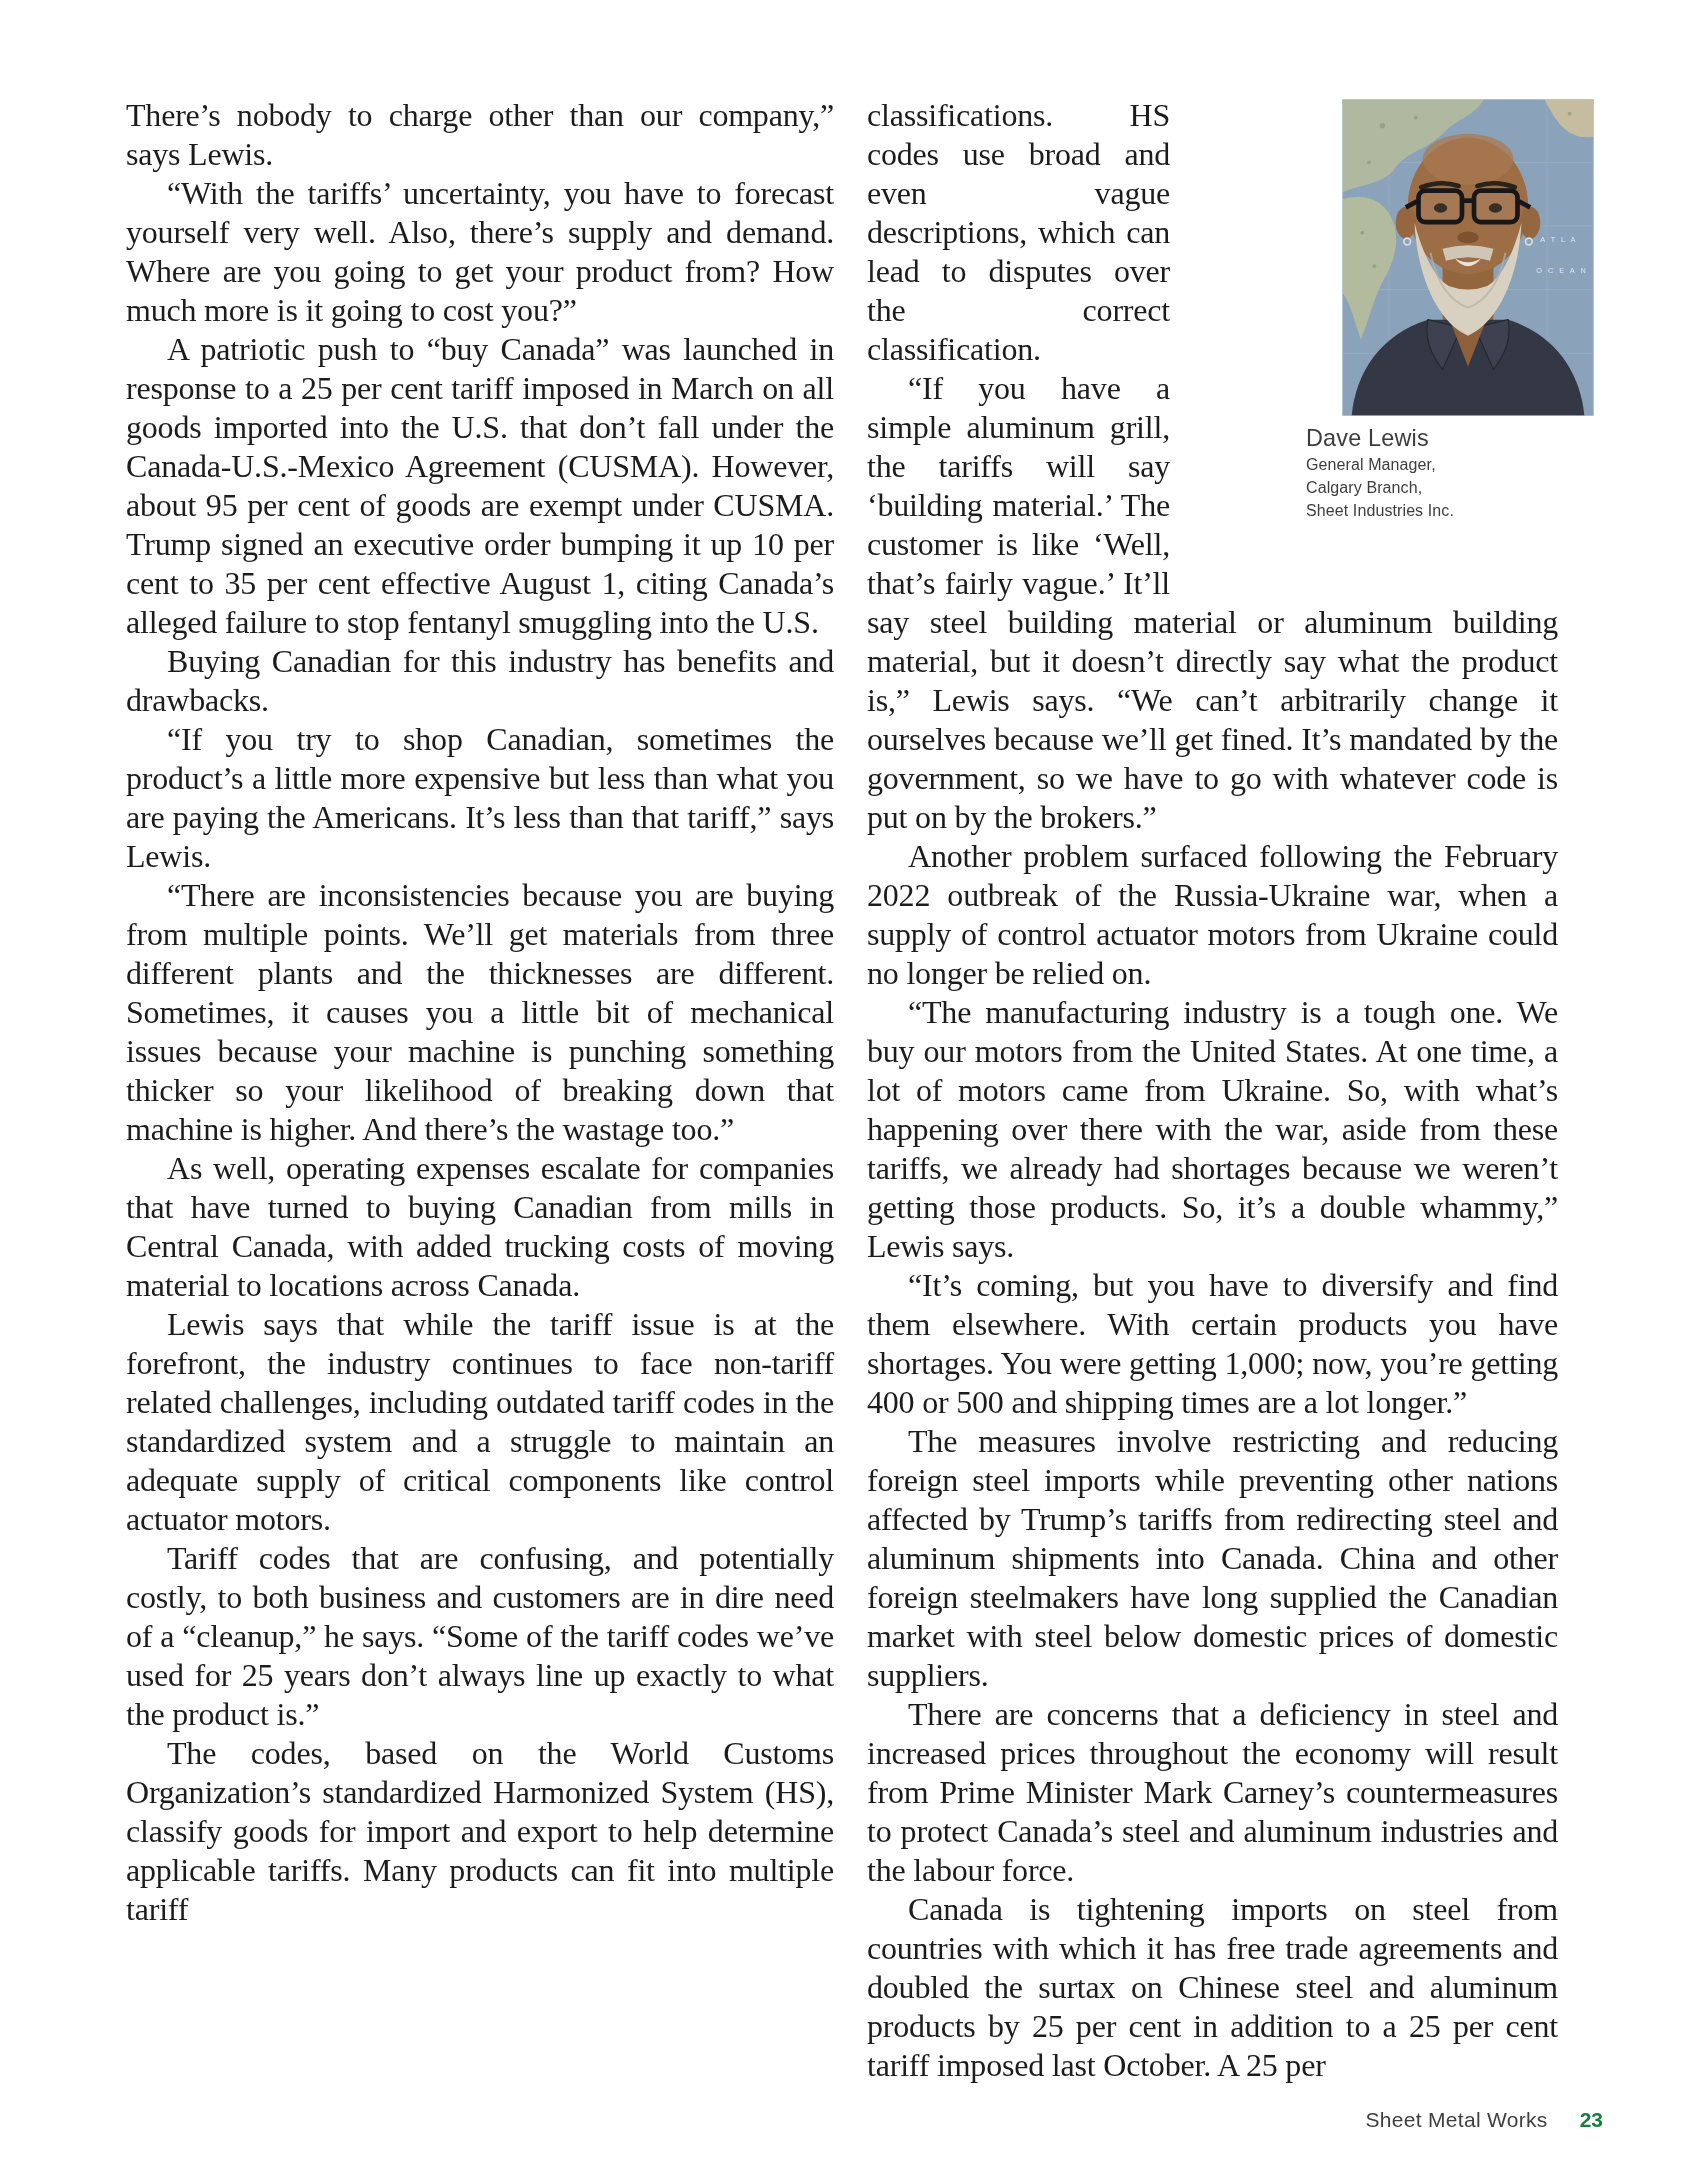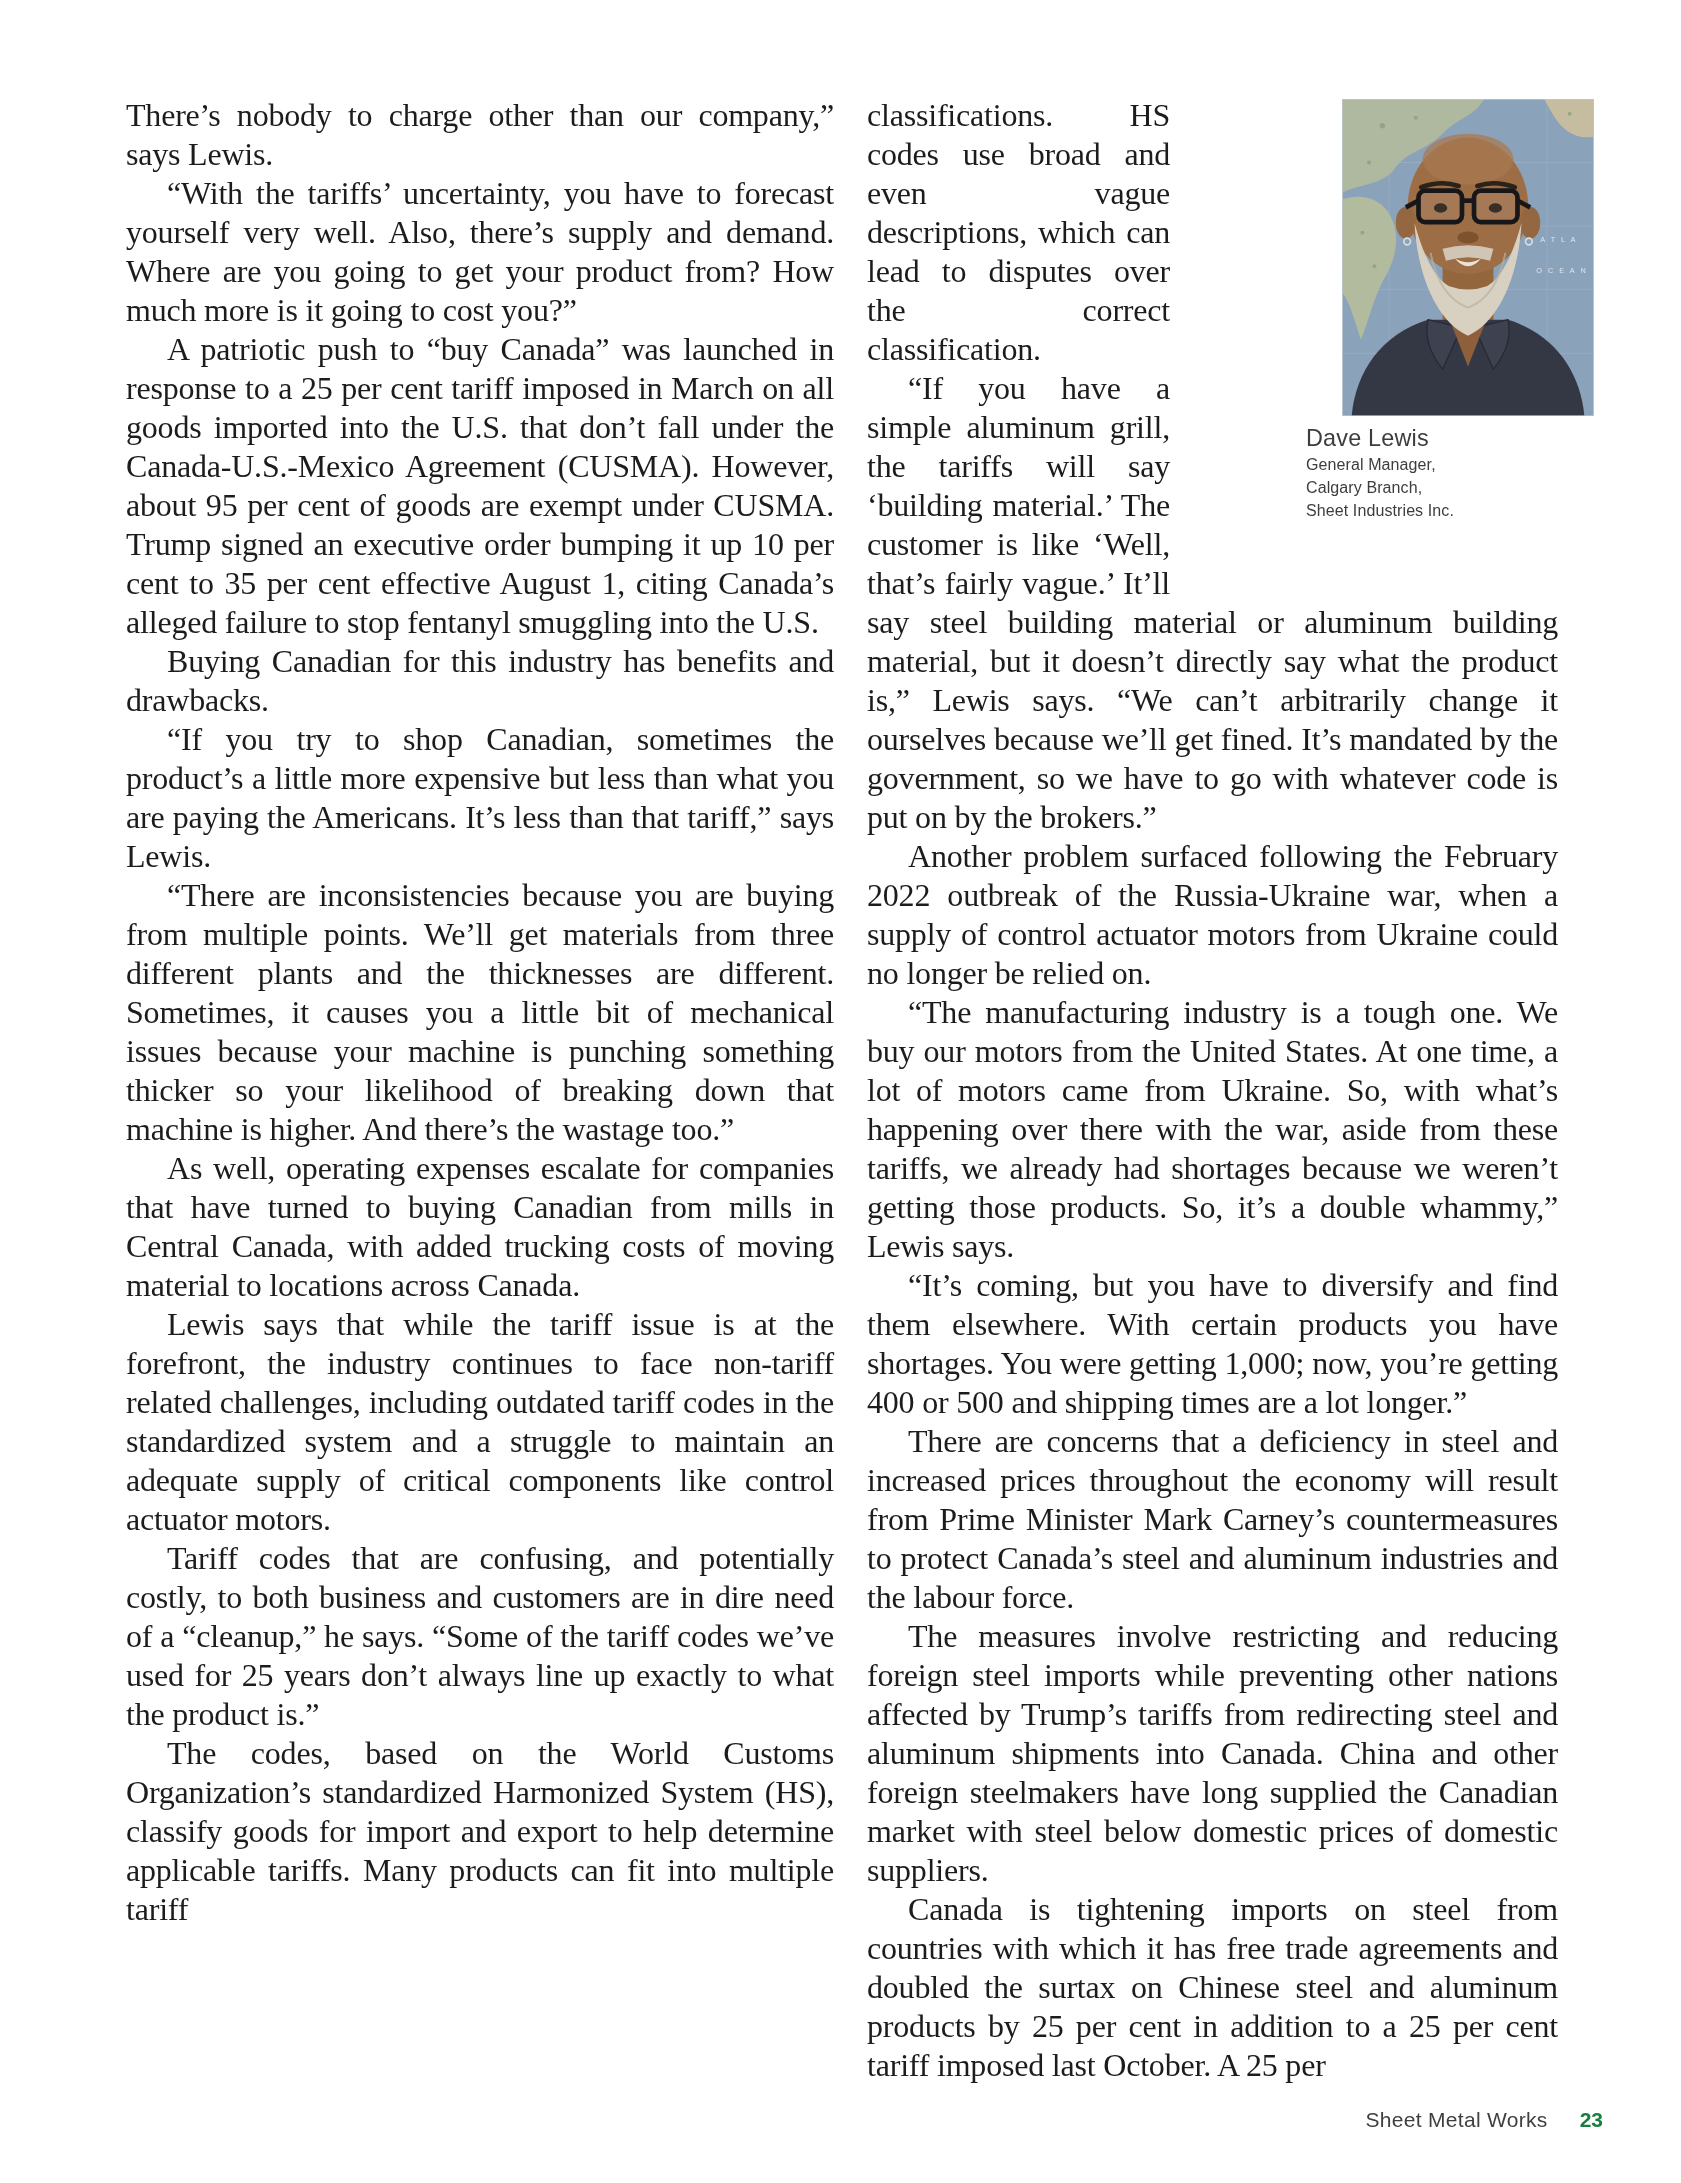--- a/index.html
+++ b/index.html
@@ -141,22 +141,22 @@
           <div class="cap-line">General Manager,</div>
           <div class="cap-line">Calgary Branch,</div>
           <div class="cap-line">Sheet Industries Inc.</div>
         </figcaption>
       </figure>
     <p class="para no-indent">classifications. HS codes use broad and even vague descriptions, which can lead to disputes over the correct classification.</p>
         <p class="para">“If you have a simple aluminum grill, the tariffs will say ‘building material.’ The customer is like ‘Well, that’s fairly vague.’ It’ll say steel building material or aluminum building material, but it doesn’t directly say what the product is,” Lewis says. “We can’t arbitrarily change it ourselves because we’ll get fined. It’s mandated by the government, so we have to go with whatever code is put on by the brokers.”</p>
         <p class="para">Another problem surfaced following the February 2022 outbreak of the Russia-Ukraine war, when a supply of control actuator motors from Ukraine could no longer be relied on.</p>
         <p class="para">“The manufacturing industry is a tough one. We buy our motors from the United States. At one time, a lot of motors came from Ukraine. So, with what’s happening over there with the war, aside from these tariffs, we already had shortages because we weren’t getting those products. So, it’s a double whammy,” Lewis says.</p>
         <p class="para">“It’s coming, but you have to diversify and find them elsewhere. With certain products you have shortages. You were getting 1,000; now, you’re getting 400 or 500 and shipping times are a lot longer.”</p>
+        <p class="para">The measures involve restricting and reducing foreign steel imports while preventing other nations affected by Trump’s tariffs from redirecting steel and aluminum shipments into Canada. China and other foreign steelmakers have long supplied the Canadian market with steel below domestic prices of domestic suppliers.</p>
         <p class="para">There are concerns that a deficiency in steel and increased prices throughout the economy will result from Prime Minister Mark Carney’s countermeasures to protect Canada’s steel and aluminum industries and the labour force.</p>
-        <p class="para">The measures involve restricting and reducing foreign steel imports while preventing other nations affected by Trump’s tariffs from redirecting steel and aluminum shipments into Canada. China and other foreign steelmakers have long supplied the Canadian market with steel below domestic prices of domestic suppliers.</p>
         <p class="para">Canada is tightening imports on steel from countries with which it has free trade agreements and doubled the surtax on Chinese steel and aluminum products by 25 per cent in addition to a 25 per cent tariff imposed last October. A 25 per</p>
       </div>
 
   </div>
 
   <div class="footer">
     <span class="footer-mag">Sheet Metal Works</span>
     <span class="footer-num">23</span>
   </div>
 

